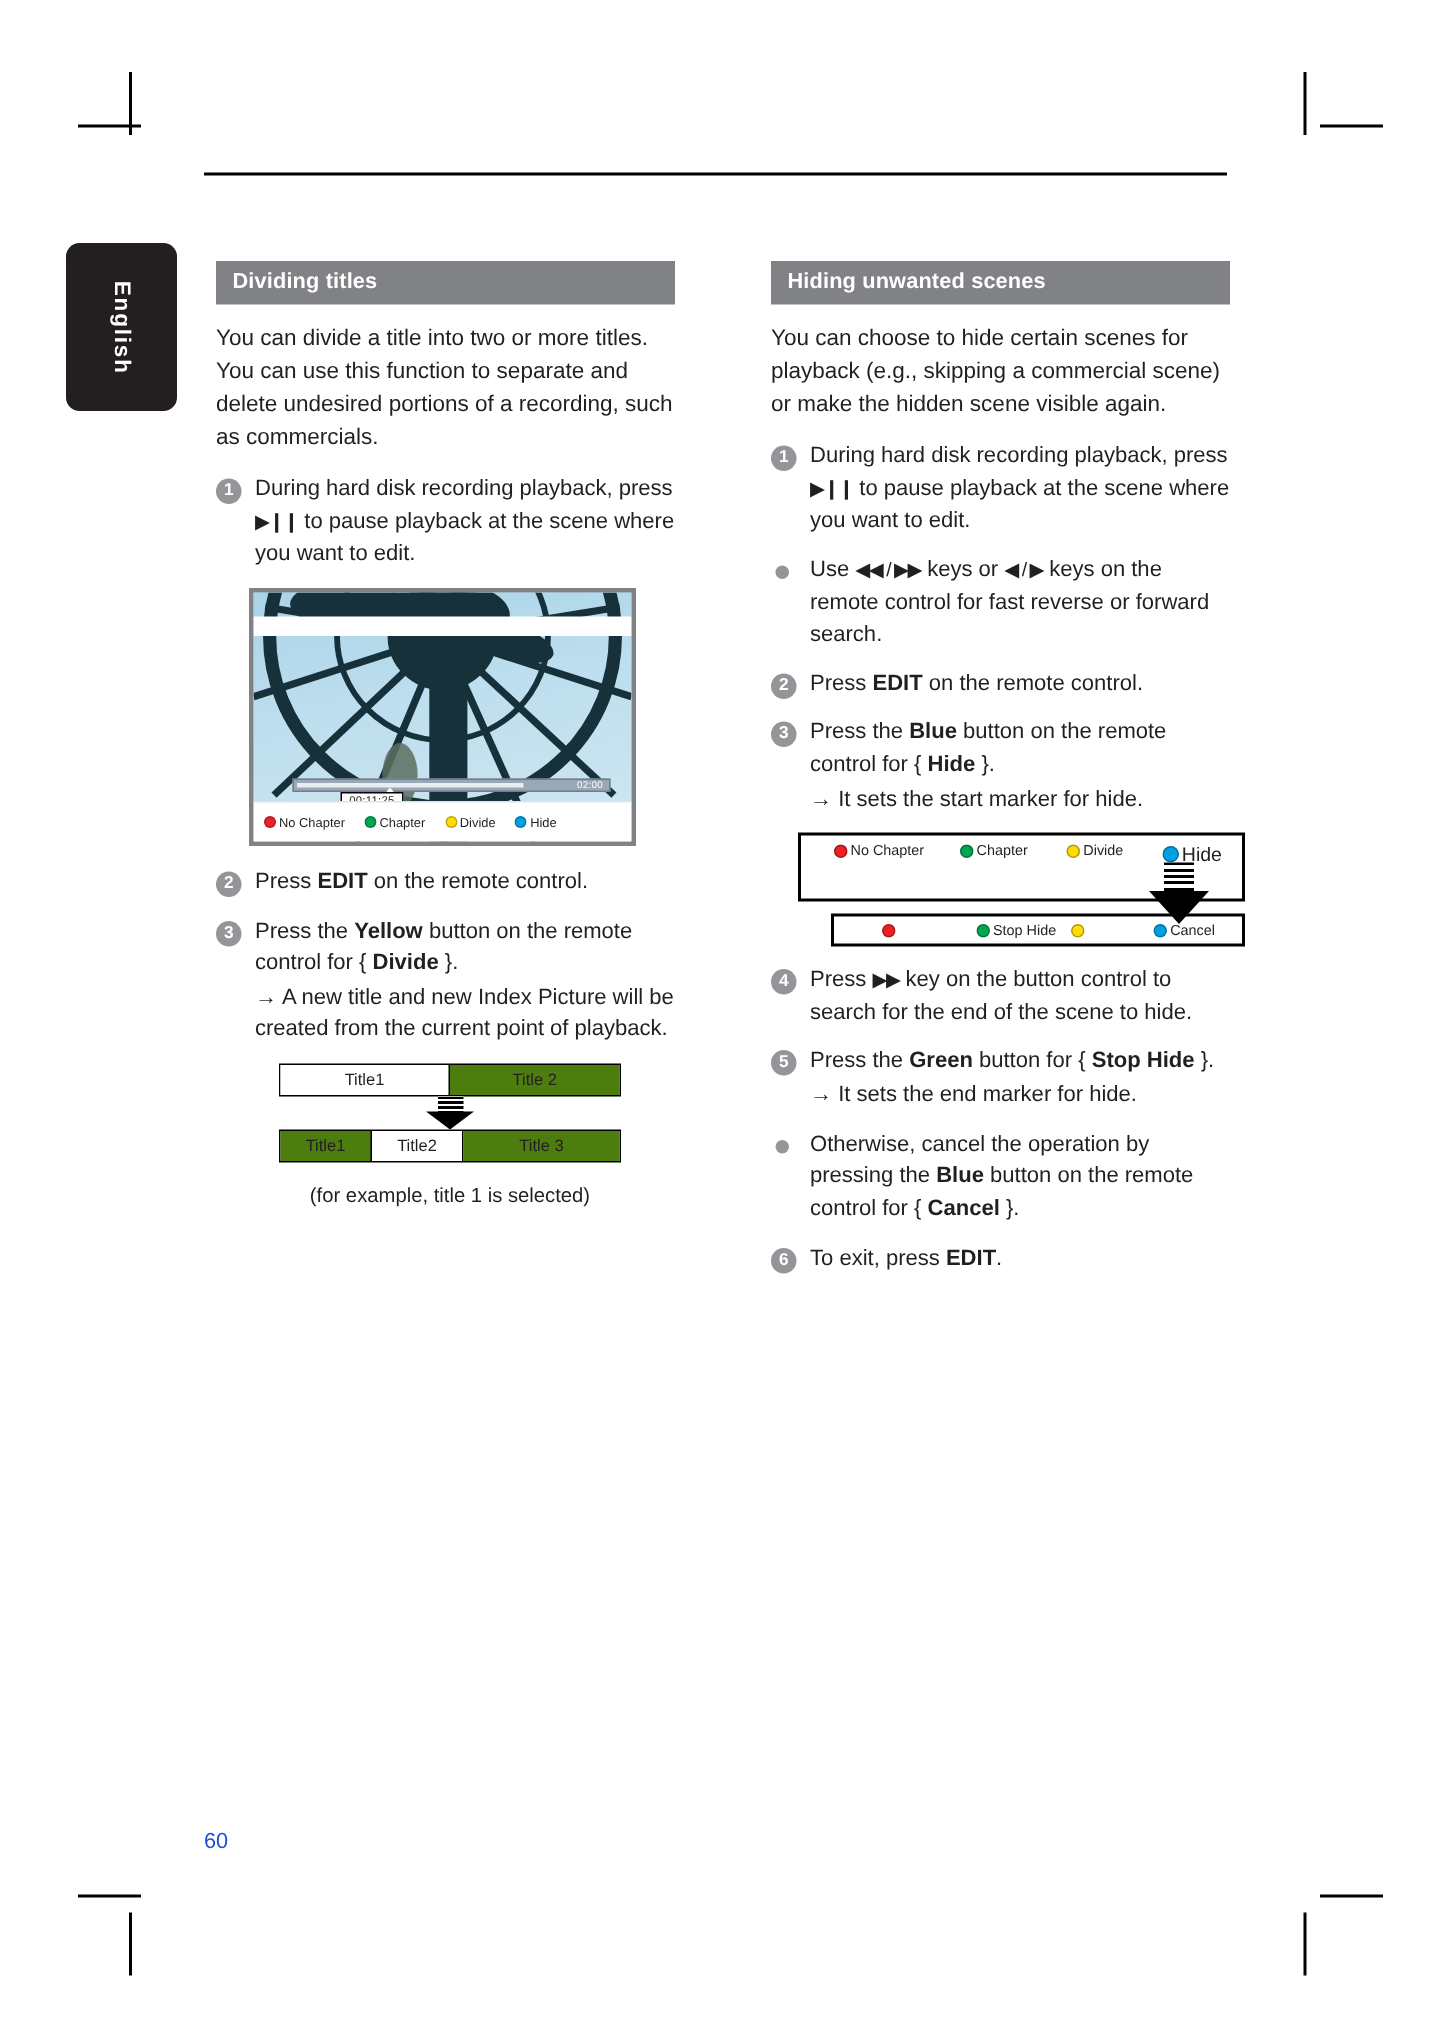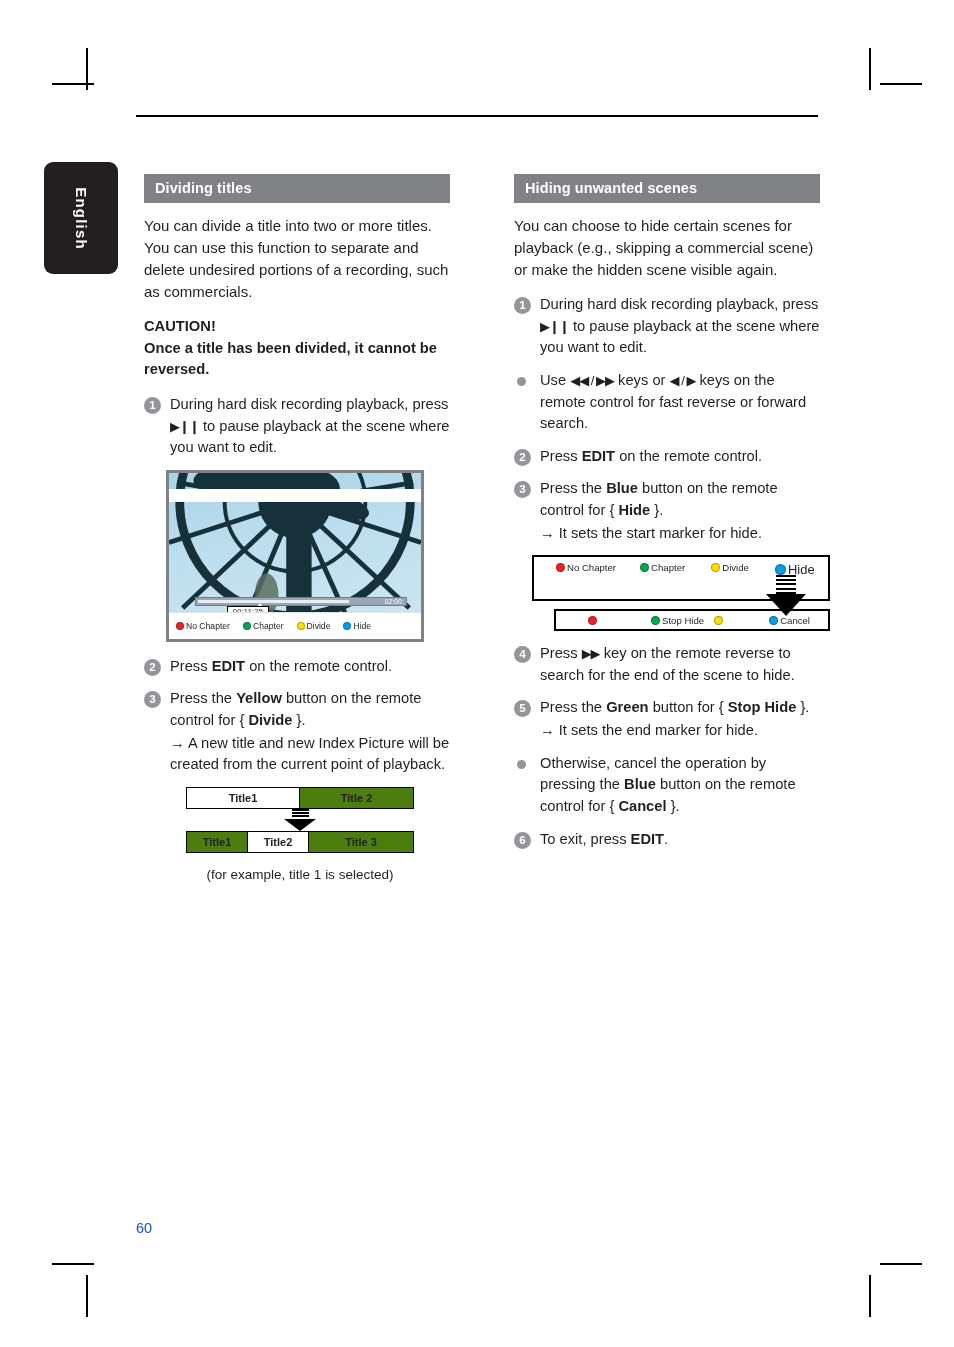--- a/index.html
+++ b/index.html
@@ -239,21 +239,21 @@
   }
   .trow {
     display: flex;
     border: 1.6px solid #000;
     height: 22px;
   }
   .trow.second { margin-top: 22px; }
   .tcell {
     display: flex; align-items: center; justify-content: center;
     font-size: 11px;
-    font-weight: bold;
+    font-weight: normal;
     border-right: 1.6px solid #000;
     height: 100%;
   }
   .tcell:last-child { border-right: none; }
   .tcell.gray { background: #4d7c0f; }
   .tcell.white { background: #ffffff; }
 
   .arrow-down {
     position: relative;
     height: 22px;
@@ -368,24 +368,20 @@
 <div class="page-title-wrap">
   <div class="title-rule"></div>
 </div>
 
 <div class="col col-left">
 
   <div class="section-bar">Dividing titles</div>
 
   <p class="body">You can divide a title into two or more titles. You can use this function to separate and delete undesired portions of a recording, such as commercials.</p>
 
-  <p class="caution">
-    <span>CAUTION!</span><br>
-    <span>Once a title has been divided, it cannot be reversed.</span>
-  </p>
 
   <div class="step">
     <span class="num">
         <span class="circ">1</span>
       </span>
     <span class="txt"><span>During hard disk recording playback, press </span><span class="glyph">▶❙❙</span><span> to pause playback at the scene where you want to edit.</span></span>
   </div>
 
   <div class="tv-shot">
     <div class="tv-sky"></div>
@@ -557,21 +553,21 @@
           <span class="bdot" style="background:#00a0e3"></span>
           <span>Cancel</span>
         </span>
     </div>
   </div>
 
   <div class="step">
     <span class="num">
         <span class="circ">4</span>
       </span>
-    <span class="txt"><span>Press </span><span class="glyph">▶▶</span><span> key on the remote reverse to search for the end of the scene to hide.</span></span>
+    <span class="txt"><span>Press </span><span class="glyph">▶▶</span><span> key on the button control to search for the end of the scene to hide.</span></span>
   </div>
 
   <div class="step">
     <span class="num">
         <span class="circ">5</span>
       </span>
     <span class="txt"><span>Press the </span><b>Green</b><span> button for { </span><b>Stop Hide</b><span> }.</span>
       <span class="sub"><span class="arrw">→</span><span> It sets the end marker for hide.</span></span>
     </span>
   </div>

